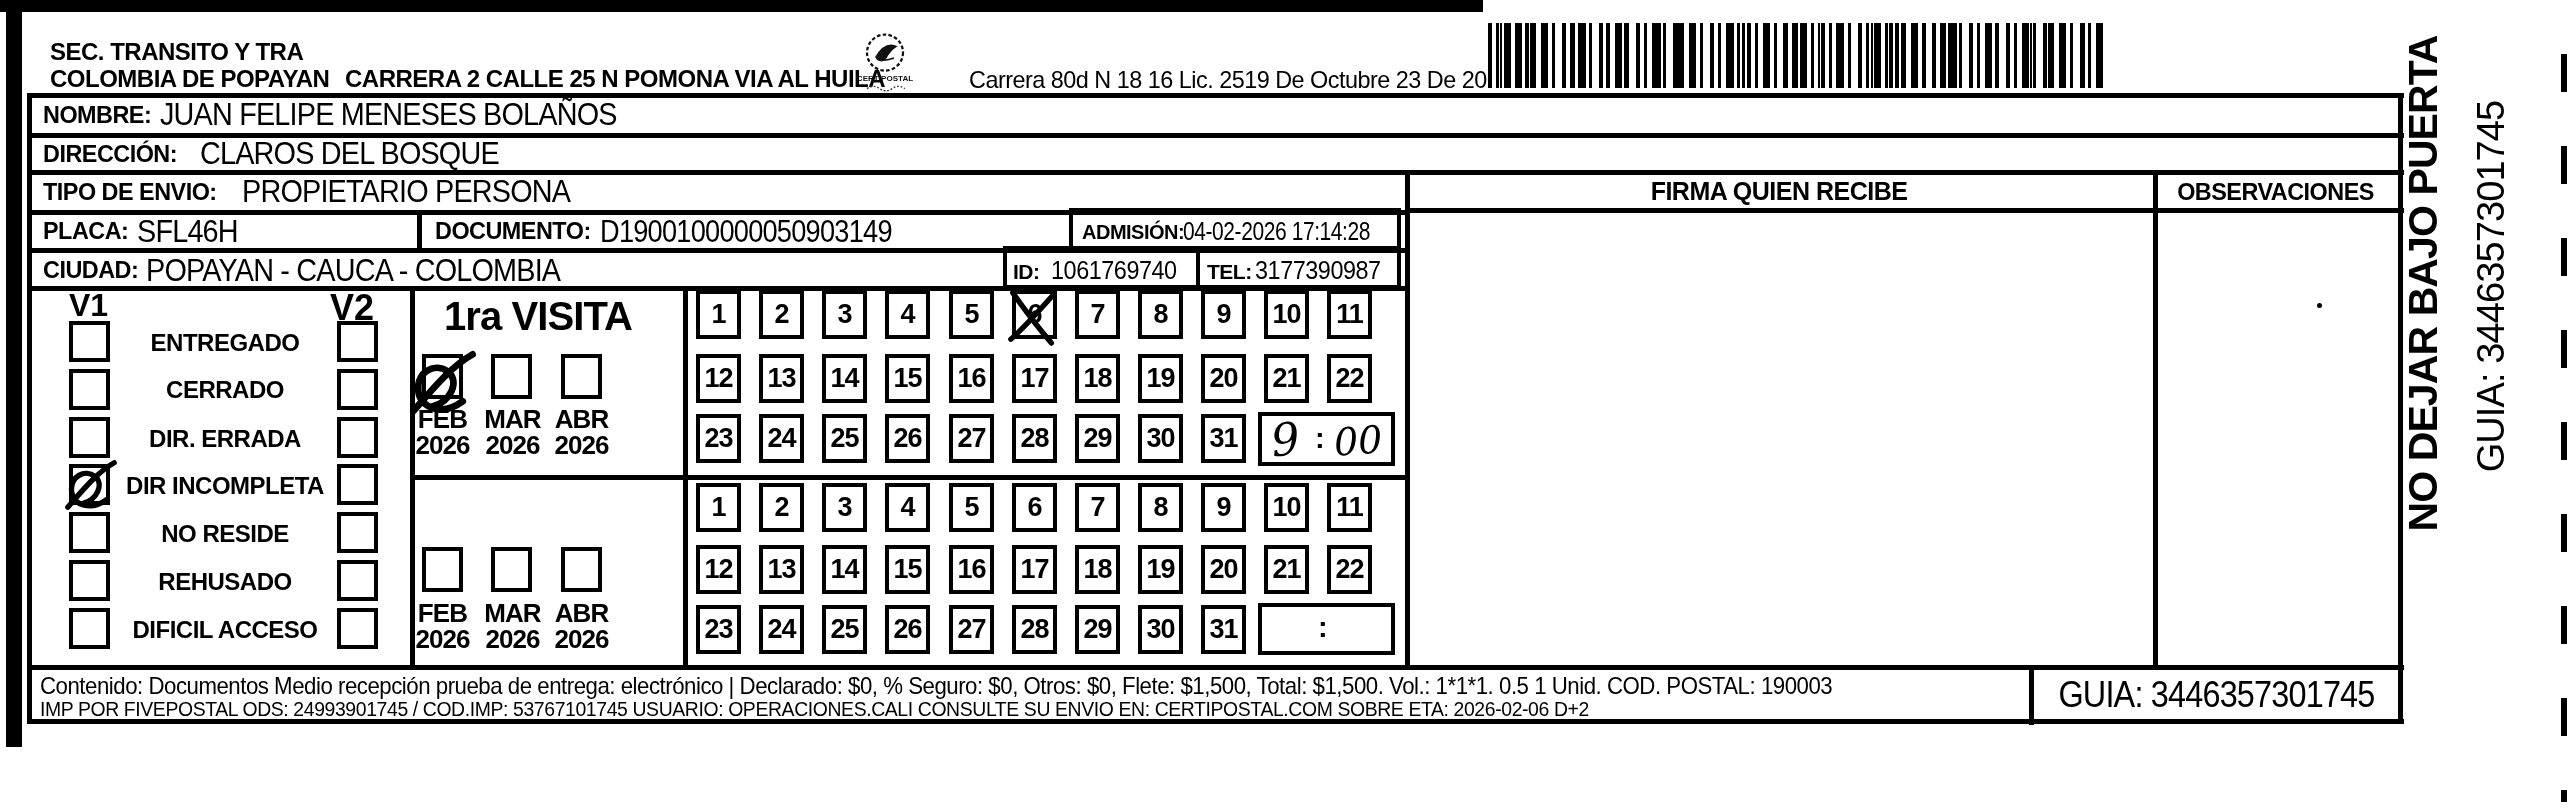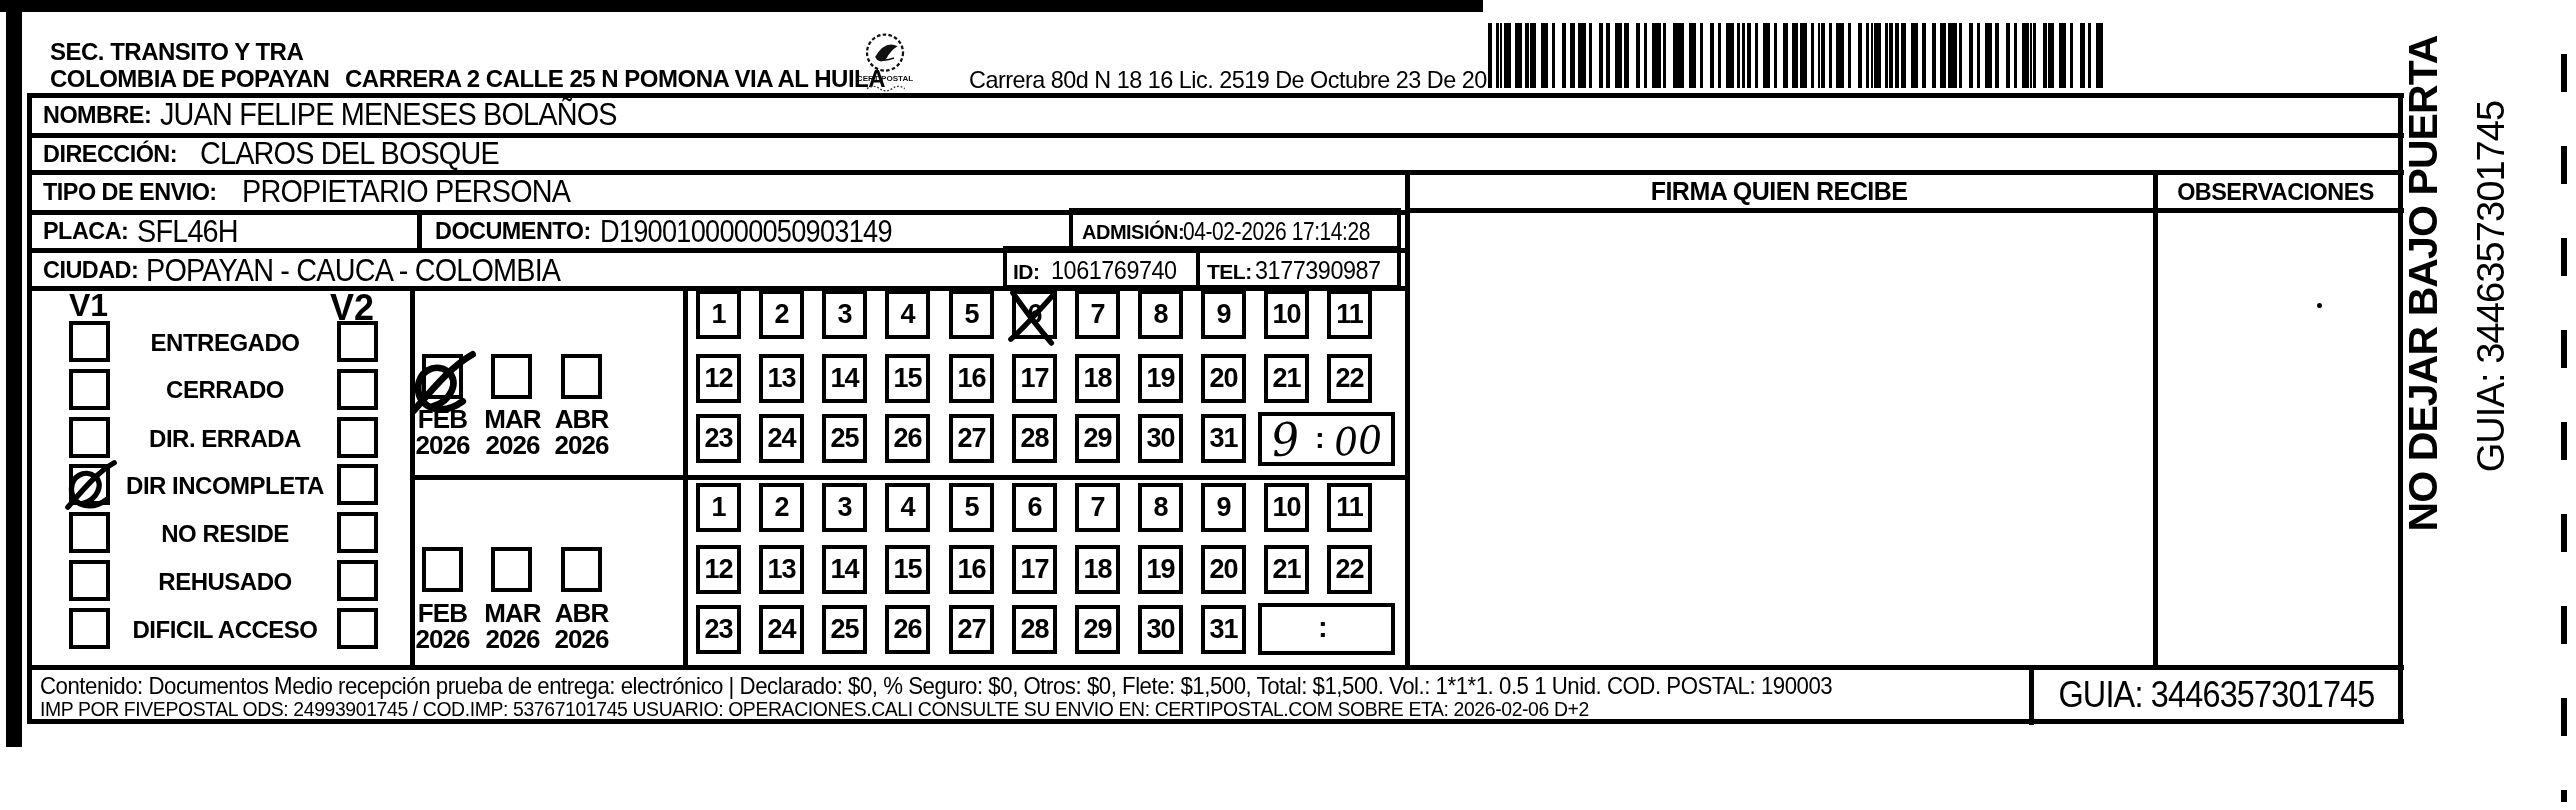--- a/index.html
+++ b/index.html
@@ -86,20 +86,21 @@
   <div class="lbl-sm" style="left:1013px;top:260px;">ID:</div>
   <div class="val-sm" style="left:1051px;top:255px;">1061769740</div>
 
   <div class="fbox" style="left:1196px;top:246px;width:205px;height:43px;"></div>
   <div class="lbl-sm" style="left:1207px;top:260px;">TEL:</div>
   <div class="val-sm" style="left:1255px;top:255px;">3177390987</div>
 
   <div class="abs" style="left:69px;top:287px;font-weight:700;font-size:32px;">V1</div>
   <div class="abs" style="left:330px;top:287px;font-weight:700;font-size:36px;">V2</div>
 
+  <div class="vtitle" style="left:444px;top:294px;">1ra VISITA</div>
 
   <div class="fbox" style="left:1258px;top:412px;width:137px;height:54px;"></div>
   <div class="hand" style="left:1271px;top:413px;font-size:45px;transform:rotate(-6deg);">9</div>
   <div class="abs" style="left:1315px;top:422px;font-weight:700;font-size:29px;">:</div>
   <div class="hand" style="left:1334px;top:419px;font-size:38px;transform:rotate(-4deg);">00</div>
 
   <div class="fbox" style="left:1258px;top:603px;width:137px;height:52px;"></div>
   <div class="abs" style="left:1318px;top:611px;font-weight:700;font-size:29px;">:</div>
 
   <div class="colhdr" style="left:1405px;top:177px;width:748px;">FIRMA QUIEN RECIBE</div>

